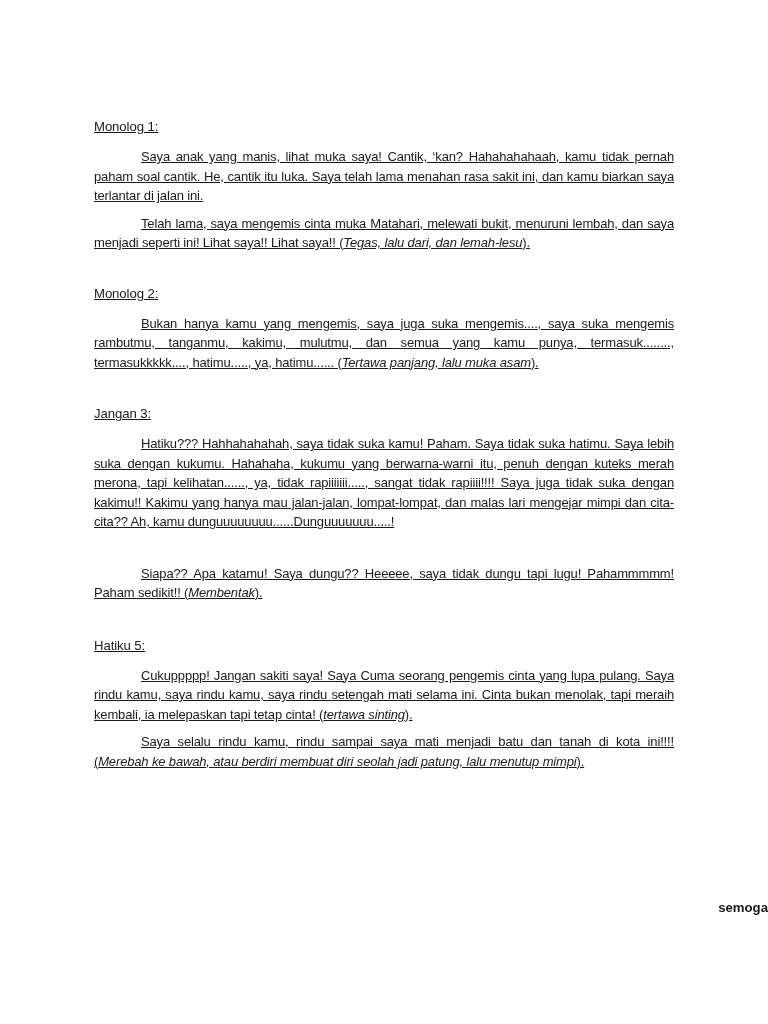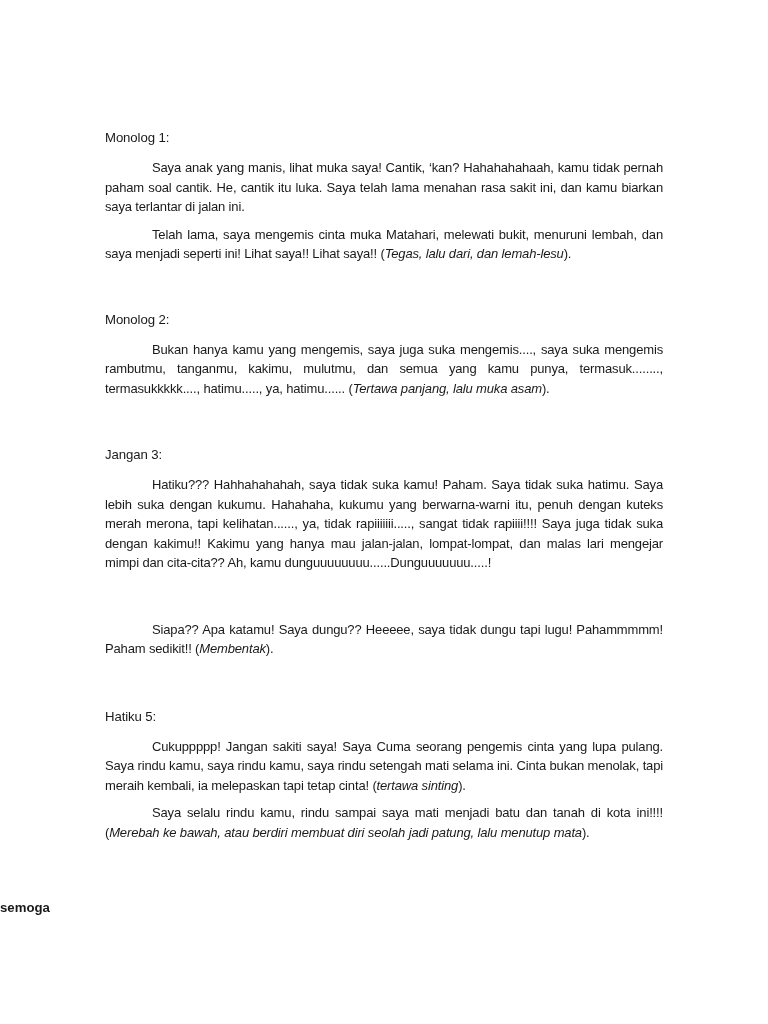--- a/index.html
+++ b/index.html
@@ -15,21 +15,22 @@
       font-family: "Liberation Sans", "DejaVu Sans", sans-serif;
       color: #1a1a1a;
     }
     .page {
       position: absolute;
       left: 93px;
       top: 116px;
       width: 582px;
     }
     .section {
-      margin: 12px;
+      margin: 1px;
+      text-decoration: underline;
     }
     .section-title {
       font-size: 13.2px;
       line-height: 20px;
       margin: 0 0 10px 0;
       font-weight: normal;
       letter-spacing: -0.1px;
     }
     .para {
       font-size: 13px;
@@ -45,21 +46,21 @@
     }
     .gap-1 { height: 22px; }
     .gap-2 { height: 23px; }
     .gap-3 { height: 23px; }
     .gap-4 { height: 24px; }
     .closing {
       position: absolute;
       left: 0;
       top: 898px;
       width: 768px;
-      text-align: left;
+      text-align: right;
       font-size: 13.2px;
       font-weight: bold;
       line-height: 20px;
     }
   </style>
 </head>
 <body>
 
 <div class="page">
 
@@ -83,18 +84,18 @@
   <div class="gap-3"></div>
 
   <div class="section">
     <p class="para"><span>Siapa?? Apa katamu! Saya dungu?? Heeeee, saya tidak dungu tapi lugu! Pahammmmm! Paham sedikit!! (</span><em>Membentak</em><span>).</span></p>
   </div>
   <div class="gap-4"></div>
 
   <div class="section">
     <p class="section-title">Hatiku 5:</p>
     <p class="para"><span>Cukuppppp! Jangan sakiti saya! Saya Cuma seorang pengemis cinta yang lupa pulang. Saya rindu kamu, saya rindu kamu, saya rindu setengah mati selama ini. Cinta bukan menolak, tapi meraih kembali, ia melepaskan tapi tetap cinta! (</span><em>tertawa sinting</em><span>).</span></p>
-    <p class="para"><span>Saya selalu rindu kamu, rindu sampai saya mati menjadi batu dan tanah di kota ini!!!! (</span><em>Merebah ke bawah, atau berdiri membuat diri seolah jadi patung, lalu menutup mata</em><span>).</span></p>
+    <p class="para"><span>Saya selalu rindu kamu, rindu sampai saya mati menjadi batu dan tanah di kota ini!!!! (</span><em>Merebah ke bawah, atau berdiri membuat diri seolah jadi patung, lalu menutup mimpi</em><span>).</span></p>
   </div>
 
 </div>
 
 <div class="closing">semoga</div>
 
 </body></html>

